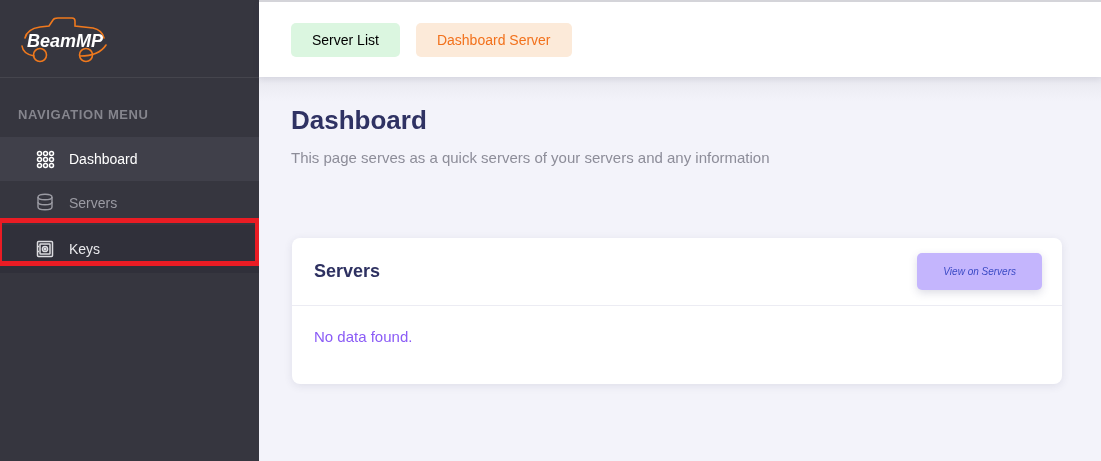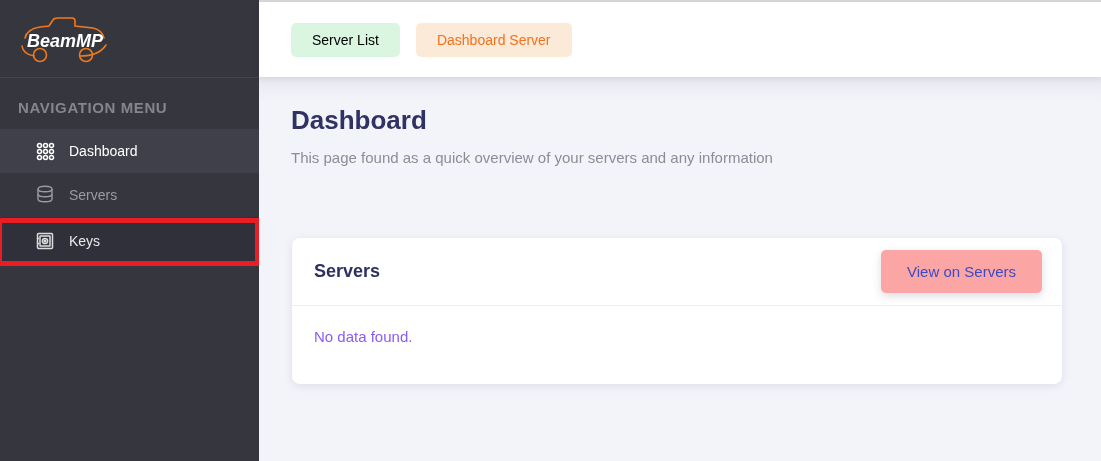--- a/index.html
+++ b/index.html
@@ -21,23 +21,23 @@
   }
   .logo-area {
     height: 78px;
     border-bottom: 1px solid #45454d;
     display: flex; align-items: center;
     padding-left: 16px;
     box-sizing: border-box;
     cursor: pointer;
   }
   .nav-section-label {
-    margin: 21px 0 0 18px;
+    margin: 29px 0 0 18px;
     height: 30px;
-    font-size: 15px;
+    font-size: 13px;
     letter-spacing: 0.6px;
     color: #85858d;
     font-weight: bold;
   }
   .nav-item {
     height: 44px;
     display: flex; align-items: center;
     padding-left: 35px;
     box-sizing: border-box;
     color: #9b9ba3;
@@ -121,28 +121,29 @@
     box-sizing: border-box;
   }
   .card-title {
     margin: 0;
     font-size: 18px;
     font-weight: bold;
     color: #2e3161;
   }
   .view-btn {
     border: none;
-    background: #fca5a5;
+    background: #c4b5fd;
     color: #3b4ac5;
     font-family: "Liberation Sans", sans-serif;
-    font-size: 15px;
+    font-size: 10px;
     padding: 13px 26px;
     border-radius: 5px;
     box-shadow: 0 3px 9px rgba(60, 60, 110, 0.18);
     cursor: pointer;
+    font-style: italic;
   }
   .card-body {
     padding: 22px;
     font-size: 15px;
     color: #8b5cf6;
   }
 </style>
 </head>
 <body>
 
@@ -210,21 +211,21 @@
     <div class="highlight-box"></div>
   </aside>
 
   <header class="topbar">
     <button class="pill-btn green">Server List</button>
     <button class="pill-btn orange">Dashboard Server</button>
   </header>
 
   <main class="content">
     <h1 class="page-title">Dashboard</h1>
-    <p class="page-subtitle">This page found as a quick overview of your servers and any information</p>
+    <p class="page-subtitle">This page serves as a quick servers of your servers and any information</p>
 
     <section class="card">
       <div class="card-header">
         <h2 class="card-title">Servers</h2>
         <button class="view-btn">View on Servers</button>
       </div>
       <div class="card-body">
         <span>No data found.</span>
       </div>
     </section>

